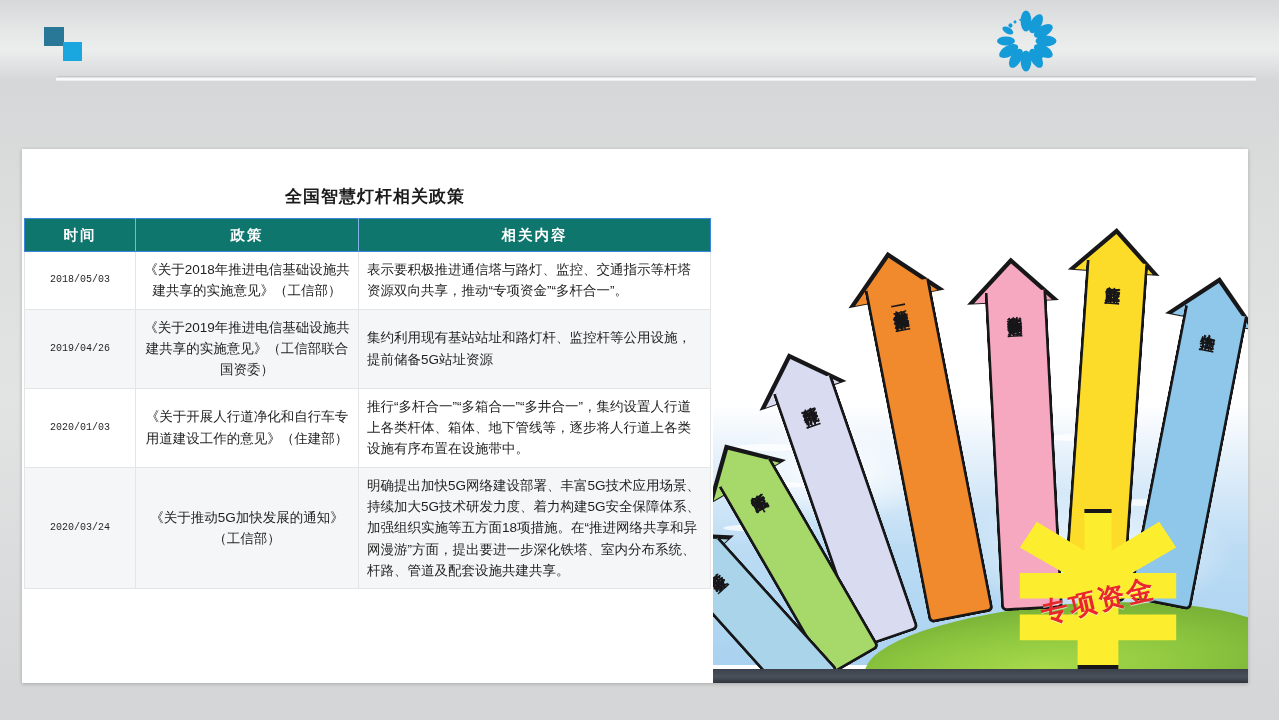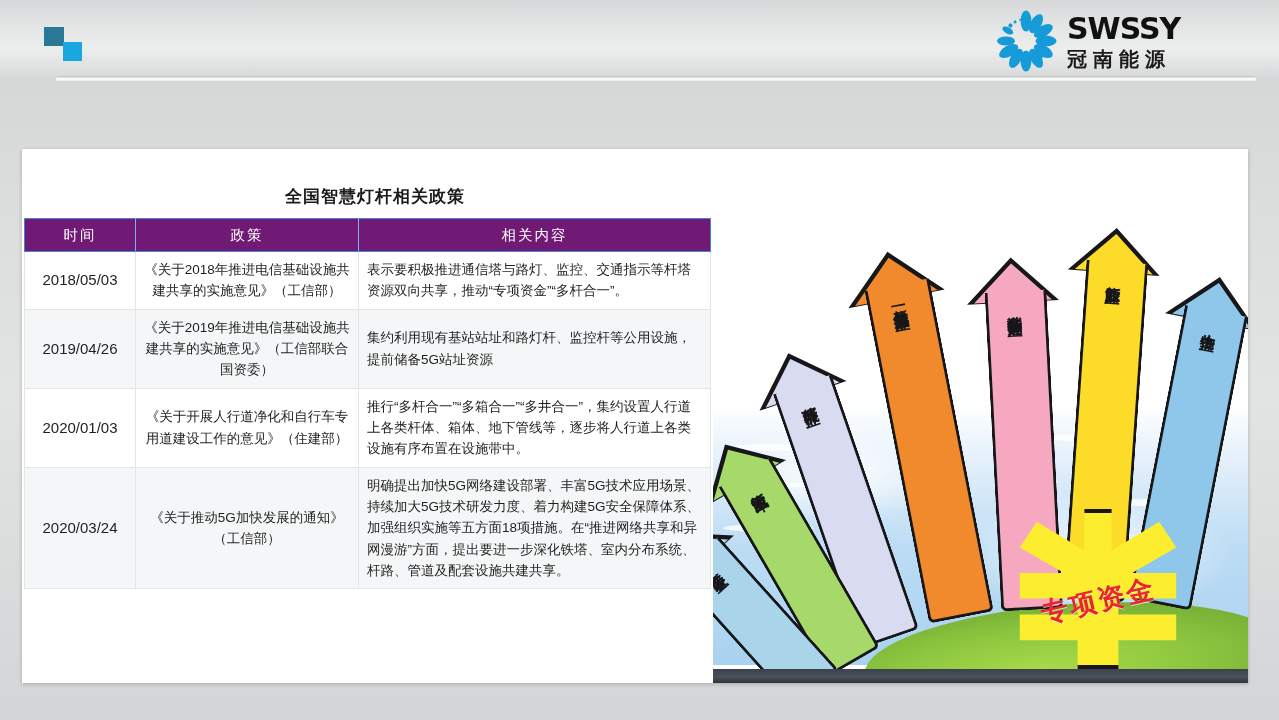--- a/index.html
+++ b/index.html
@@ -77,30 +77,30 @@
     padding:12px 0 10px 0;letter-spacing:1px;margin-top:24px;
   }
   table#policy-table{
     border-collapse:collapse;width:686px;margin:0 0 0 2px;
     table-layout:fixed;
   }
   #policy-table col.c1{width:111px;}
   #policy-table col.c2{width:223px;}
   #policy-table col.c3{width:352px;}
   #policy-table thead th{
-    background:#701a75;color:#ffffff;font-size:14.5px;font-weight:normal;
+    background:#0f766e;color:#ffffff;font-size:14.5px;font-weight:bold;
     height:30px;letter-spacing:2px;border:1px solid #3f86d8;
     border-right-color:#7fb0e6;
   }
   #policy-table thead th:last-child{border-right-color:#3f86d8;}
   #policy-table td{
     border:1px solid #e3e5e7;font-size:13.5px;color:#1f1f1f;
     vertical-align:middle;line-height:1.58;padding:7px 8px;
   }
-  #policy-table td.date{text-align:center;font-size:15px;white-space:nowrap;padding:7px 3px;}
+  #policy-table td.date{text-align:center;font-size:10px;white-space:nowrap;padding:7px 3px;font-family:Liberation Mono, monospace;}
   #policy-table td.policy{text-align:center;}
   #policy-table td.content{text-align:left;}
   #policy-table tbody tr.alt td{background:#f5f6f7;}
   #policy-table tbody tr td{background:#ffffff;}
   #policy-table tbody tr.alt td{background:#f5f6f7;}
 
   
   #illus{
     position:absolute;left:691px;top:0px;width:535px;height:534px;
     overflow:hidden;background:#ffffff;
@@ -225,24 +225,20 @@
                 </g>
               <g transform="rotate(135)">
                   <circle cx="0" cy="-22" r="1.6"></circle>
                 </g>
               <g transform="rotate(122)">
                   <circle cx="0" cy="-24" r="1.1"></circle>
                 </g>
             </g>
           </g>
         </svg>
-      </div>
-      <div id="brand-text">
-        <div id="brand-name">SWSSY</div>
-        <div id="brand-cn">冠南能源</div>
       </div>
     </div>
   </div>
 
   <div id="divider"></div>
 
 
   <div id="card">
 
     <div id="table-block">

